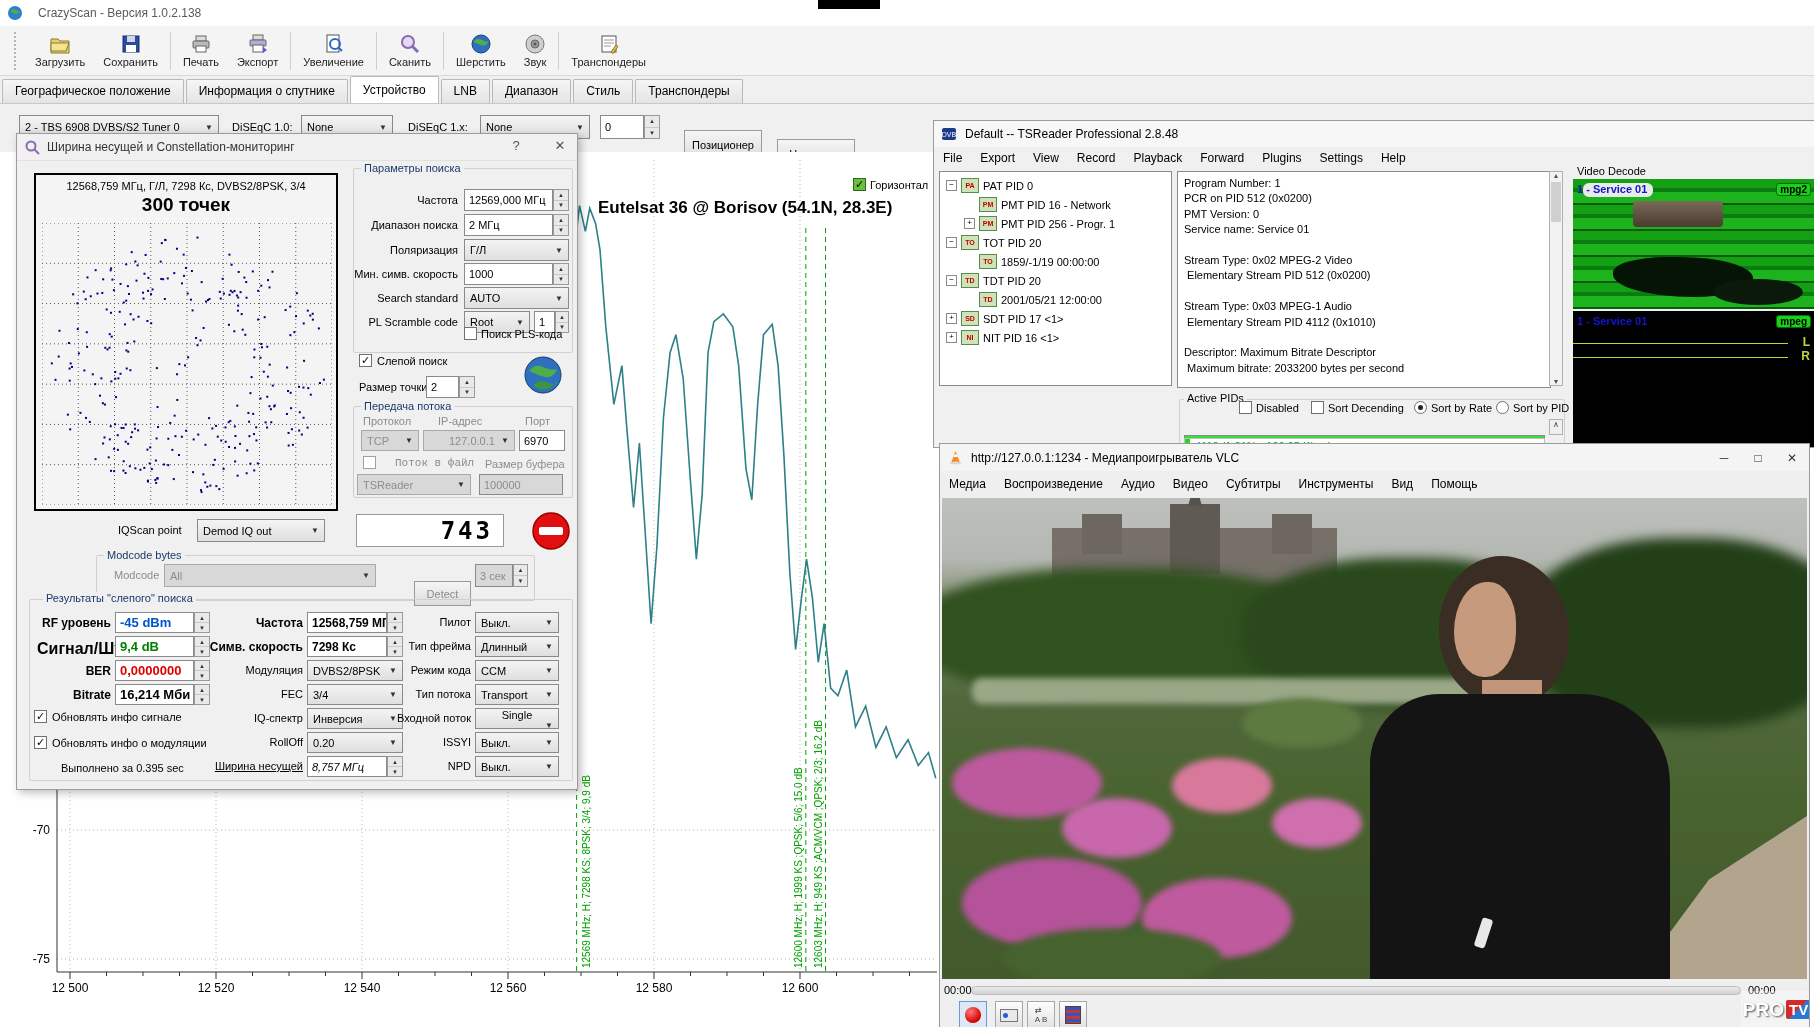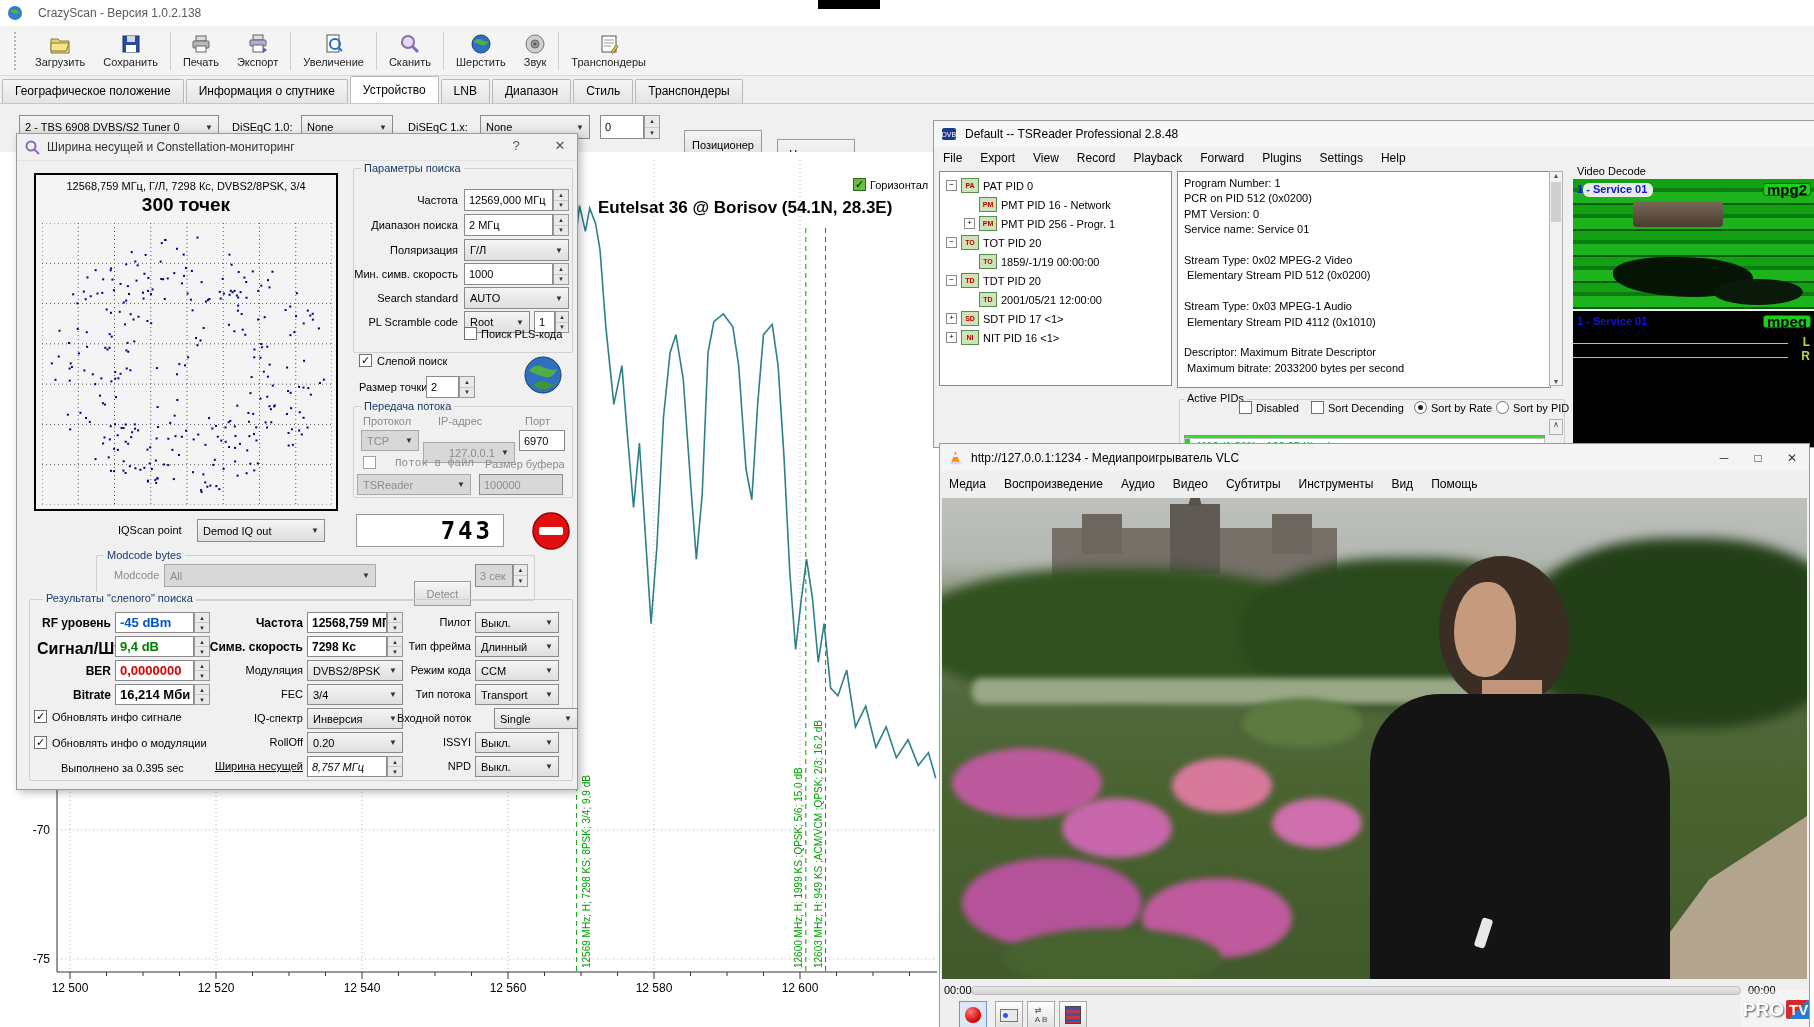--- a/index.html
+++ b/index.html
@@ -47,21 +47,21 @@
   .seg7{font-family:"DejaVu Sans Mono",monospace;font-weight:bold;font-size:24px;letter-spacing:3px;}
   
   #tsreader{left:933px;top:120px;width:881px;height:326px;background:#f0f0f0;border:1px solid #9a9a9a;z-index:20;overflow:hidden;}
   .menubar{display:flex;align-items:center;font-size:12px;}
   .menubar span{padding:0 9px;}
   .sunken{border:1px solid #8a8a8a;background:#fff;}
   .treerow{display:flex;align-items:center;height:19px;white-space:nowrap;font-size:11px;}
   .expander{width:9px;height:9px;border:1px solid #8a8a8a;background:#fff;font-size:8px;line-height:7px;text-align:center;margin-right:4px;flex:none;}
   .nodeicon{width:16px;height:13px;background:#cfe3b8;border:1px solid #5a8a50;color:#c00000;font-size:7px;font-weight:bold;
             display:inline-flex;align-items:center;justify-content:center;margin-right:4px;flex:none;}
-  .badge{background:#19d119;border:1px solid #0a6a0a;border-radius:3px;color:#000;font-size:15px;font-weight:bold;padding:0 3px;line-height:11px;}
+  .badge{background:#19d119;border:1px solid #0a6a0a;border-radius:3px;color:#000;font-size:10px;font-weight:bold;padding:0 3px;line-height:11px;}
   
   #vlc{left:939px;top:443px;width:869px;height:584px;background:#efefef;border:1px solid #9a9a9a;z-index:30;overflow:hidden;}
   .sysbtn{width:34px;height:24px;display:flex;align-items:center;justify-content:center;font-size:12px;color:#333;}
   .blur6{filter:blur(6px);}
   .blur3{filter:blur(3px);}
   .vbtn{width:26px;height:26px;border:1px solid #a8a8a8;background:linear-gradient(#fdfdfd,#e2e2e2);display:flex;align-items:center;justify-content:center;}
   
   .charttitle{font-weight:bold;font-size:17px;white-space:nowrap;}
 </style>
 </head>
@@ -657,21 +657,21 @@
 
     <div class="abs gbox" style="left:336px;top:272px;width:218px;height:90px;"></div>
     <span class="glabel" style="left:344px;top:266px;">Передача потока</span>
     <span class="abs" style="left:346px;top:281px;color:#8c8c8c;">Протокол</span>
     <span class="abs" style="left:421px;top:281px;color:#8c8c8c;">IP-адрес</span>
     <span class="abs" style="left:508px;top:281px;color:#8c8c8c;">Порт</span>
     <div class="combo dis abs" style="left:344px;top:296px;width:58px;height:21px;">
         <span>TCP</span>
         <span class="arr">▼</span>
       </div>
-    <div class="combo dis abs" style="left:406px;top:308px;width:92px;height:21px;padding-left:25px;">
+    <div class="combo dis abs" style="left:406px;top:296px;width:92px;height:21px;padding-left:25px;">
         <span>127.0.0.1</span>
         <span class="arr">▼</span>
       </div>
     <div class="edit abs" style="left:502px;top:296px;width:46px;height:21px;">
         <span>6970</span>
       </div>
     <div class="abs" style="left:346px;top:322px;display:flex;align-items:flex-end;gap:19px;color:#8c8c8c;font-family:Liberation Mono, monospace;">
       <span class="cb" style="border-color:#a0a0a0;"></span>
       <span>Поток в файл</span>
     </div>
@@ -792,21 +792,21 @@
         <div class="combo abs" style="left: 458px; top: 526px; width: 84px; height: 21px;">
           <span>CCM</span>
           <span class="arr">▼</span>
         </div>
         <div class="rlabel abs" style="left: 354px; top: 554px; width: 100px;">Тип потока</div>
         <div class="combo abs" style="left: 458px; top: 550px; width: 84px; height: 21px;">
           <span>Transport</span>
           <span class="arr">▼</span>
         </div>
         <div class="rlabel abs" style="left: 354px; top: 578px; width: 100px;">Входной поток</div>
-        <div class="combo abs" style="left: 477px; top: 574px; width: 84px; height: 21px;">
+        <div class="combo abs" style="left: 458px; top: 574px; width: 84px; height: 21px; flex-direction: column;">
           <span>Single</span>
           <span class="arr">▼</span>
         </div>
         <div class="rlabel abs" style="left: 354px; top: 602px; width: 100px;">ISSYI</div>
         <div class="combo abs" style="left: 458px; top: 598px; width: 84px; height: 21px;">
           <span>Выкл.</span>
           <span class="arr">▼</span>
         </div>
         <div class="rlabel abs" style="left: 354px; top: 626px; width: 100px;">NPD</div>
         <div class="combo abs" style="left: 458px; top: 622px; width: 84px; height: 21px;">

